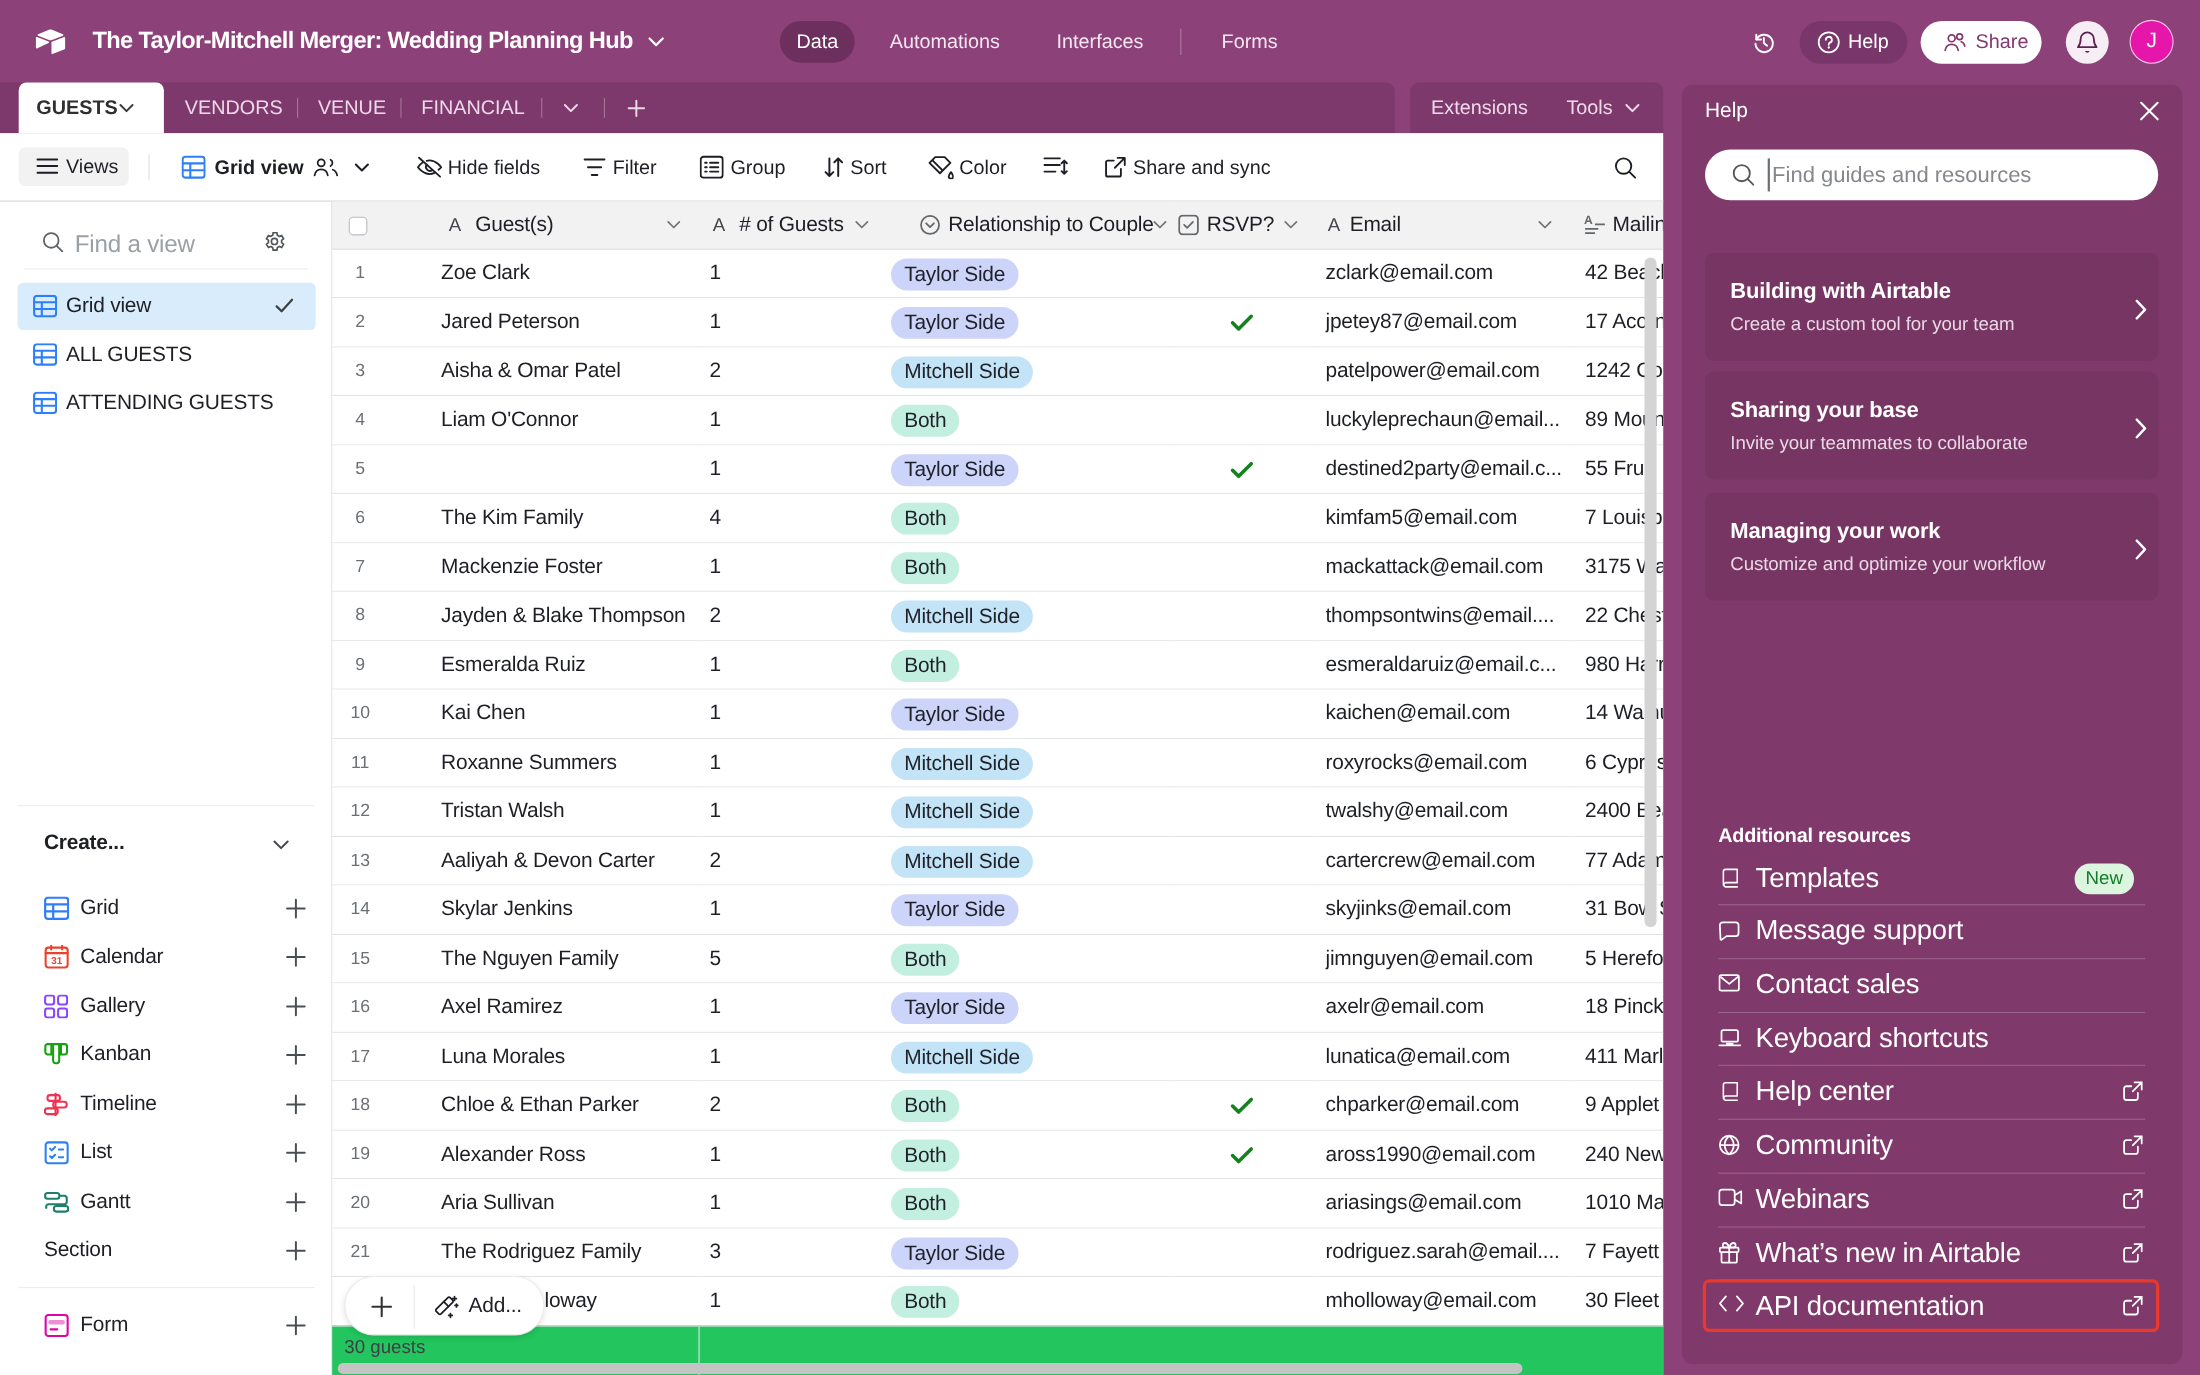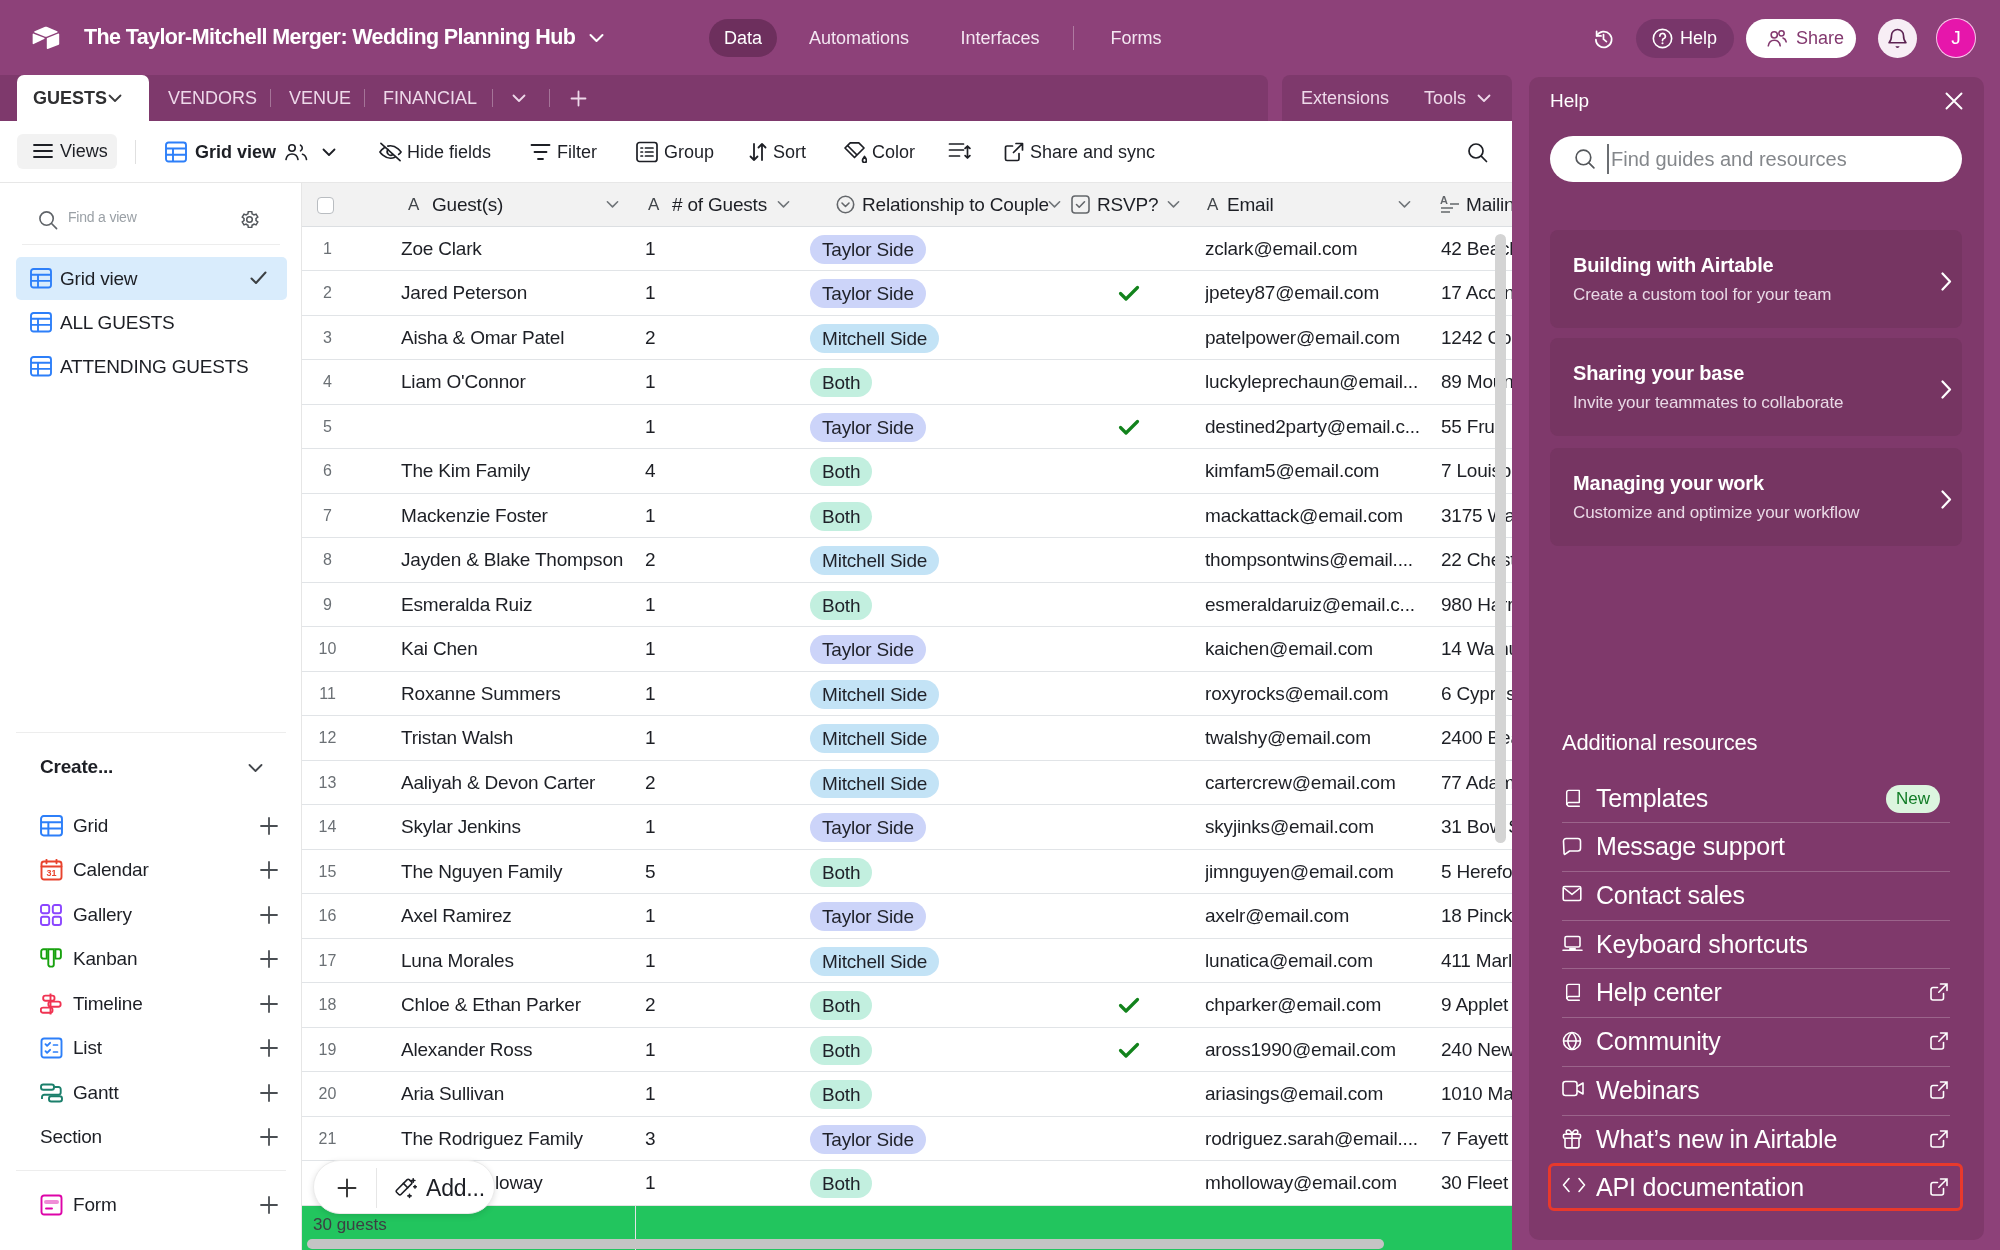--- a/index.html
+++ b/index.html
@@ -216,21 +216,21 @@
       <circle cx="9" cy="9" r="7" fill="none" stroke="#1d1f25" stroke-width="1.7"></circle>
       <path d="M14.2 14.2 19.5 19.5" stroke="#1d1f25" stroke-width="1.7" stroke-linecap="round"></path>
     </svg>
 </div>
 
 <div id="sidebar">
   <svg style="position:absolute;left:38px;top:27px" width="20" height="20" viewBox="0 0 21 21">
       <circle cx="9" cy="9" r="7" fill="none" stroke="#5f6368" stroke-width="1.7"></circle>
       <path d="M14.2 14.2 19.5 19.5" stroke="#5f6368" stroke-width="1.7" stroke-linecap="round"></path>
     </svg>
-  <div style="position:absolute;left:68px;top:26px;font-size:14px;color:#9aa0a6;letter-spacing:-0.2px">Find a view</div>
+  <div style="position:absolute;left:68px;top:26px;font-size:22px;color:#9aa0a6;letter-spacing:-0.2px">Find a view</div>
   <svg style="position:absolute;left:239px;top:26px" width="21" height="21" viewBox="0 0 24 24">
       <g fill="none" stroke="#51555a" stroke-width="1.7">
         <circle cx="12" cy="12" r="3.2"></circle>
         <path d="M19.5 12a7.5 7.5 0 0 0-.1-1.2l2.1-1.6-2-3.4-2.4 1a7.5 7.5 0 0 0-2.1-1.2L14.6 3h-4l-.4 2.6a7.5 7.5 0 0 0-2.1 1.2l-2.4-1-2 3.4 2.1 1.6a7.5 7.5 0 0 0 0 2.4l-2.1 1.6 2 3.4 2.4-1a7.5 7.5 0 0 0 2.1 1.2l.4 2.6h4l.4-2.6a7.5 7.5 0 0 0 2.1-1.2l2.4 1 2-3.4-2.1-1.6c.06-.4.1-.8.1-1.2z"></path>
       </g>
     </svg>
   <div class="sdiv" style="top:61px;left:22px;width:258px"></div>
   <div class="sideitem" style="top:74px;background:#d9ecfc">
       <svg class="ticon" width="22" height="21" viewBox="0 0 22 21">
         <rect x="1" y="1" width="20" height="18.5" rx="2.5" fill="none" stroke="#2d7ff9" stroke-width="1.9"></rect>
@@ -611,21 +611,21 @@
       <path d="M10 1.5v17M1.5 10h17" stroke="#333" stroke-width="1.9" stroke-linecap="round"></path>
     </svg>
   <div style="position:absolute;left:62px;top:7px;width:1px;height:40px;background:#e6e6e6"></div>
   <svg style="position:absolute;left:80px;top:16px" width="23" height="23" viewBox="0 0 23 23">
       <g fill="none" stroke="#1d1f25" stroke-width="1.6" stroke-linecap="round" stroke-linejoin="round">
         <path d="M13.2 2.6 2.6 13.2a1.4 1.4 0 0 0 0 2l2.3 2.3a1.4 1.4 0 0 0 2 0L17.5 6.9a1.4 1.4 0 0 0 0-2l-2.3-2.3a1.4 1.4 0 0 0-2 0z"></path>
         <path d="m9.4 6.4 4.3 4.3"></path>
         <path d="M19.2 1.8v3.4M17.5 3.5h3.4M21 8.5v2.6M19.7 9.8h2.6M15.5 17.3v3.2M13.9 18.9h3.2"></path>
       </g>
     </svg>
-  <div style="position:absolute;left:112px;top:0;height:54px;line-height:54px;font-size:23px;letter-spacing:-0.2px">Add...</div>
+  <div style="position:absolute;left:112px;top:0;height:54px;line-height:54px;font-size:19px;letter-spacing:-0.2px">Add...</div>
 </div>
 
 <div id="panel">
   <div style="position:absolute;left:21px;top:13px;font-size:19px;font-weight:500;color:#fff">Help</div>
   <svg style="position:absolute;left:415px;top:14px" width="20" height="20" viewBox="0 0 20 20">
       <path d="M2.5 2.5 17.5 17.5M17.5 2.5 2.5 17.5" stroke="#fff" stroke-width="1.9" stroke-linecap="round"></path>
     </svg>
   <div id="psearch">
     <svg style="position:absolute;left:24px;top:12px" width="22" height="22" viewBox="0 0 21 21">
         <circle cx="9" cy="9" r="7" fill="none" stroke="#54575b" stroke-width="1.6"></circle>
@@ -648,21 +648,21 @@
         <path d="M1.5 1.5 9 9.5 1.5 17.5" fill="none" stroke="#fff" stroke-width="2.2" stroke-linecap="round" stroke-linejoin="round"></path>
       </svg>
     </div>
 <div class="pcard" style="top:370.5px">
       <div class="t1">Managing your work</div>
       <div class="t2">Customize and optimize your workflow</div>
       <svg width="11" height="19" viewBox="0 0 11 19">
         <path d="M1.5 1.5 9 9.5 1.5 17.5" fill="none" stroke="#fff" stroke-width="2.2" stroke-linecap="round" stroke-linejoin="round"></path>
       </svg>
     </div>
-  <div style="position:absolute;left:33px;top:653px;font-size:22px;font-weight:normal;color:#fff;letter-spacing:-0.2px">Additional resources</div>
+  <div style="position:absolute;left:33px;top:672px;font-size:18px;font-weight:bold;color:#fff;letter-spacing:-0.2px">Additional resources</div>
   <div class="pitem" style="top:696.65px">
       <svg class="licon" style="left:2px" width="18" height="20" viewBox="0 0 20 20">
         <path d="M3 17.2V3.8A2.3 2.3 0 0 1 5.3 1.5H17v13.4H5.2a2.2 2.2 0 0 0 0 4.3H17" fill="none" stroke="#fff" stroke-width="1.6" stroke-linecap="round" stroke-linejoin="round"></path>
       </svg>
       <div class="lbl">Templates</div>
       <div style="position:absolute;right:10px;top:11px;width:54px;height:28px;background:#dcf5df;border-radius:14px;text-align:center;line-height:28px;font-size:17px;color:#117c26;font-weight:500">New</div>
     </div>
 <div class="pdiv" style="top:745.35px"></div>
 <div class="pitem" style="top:745.35px">
       <svg class="licon" width="20" height="20" viewBox="0 0 20 20">

